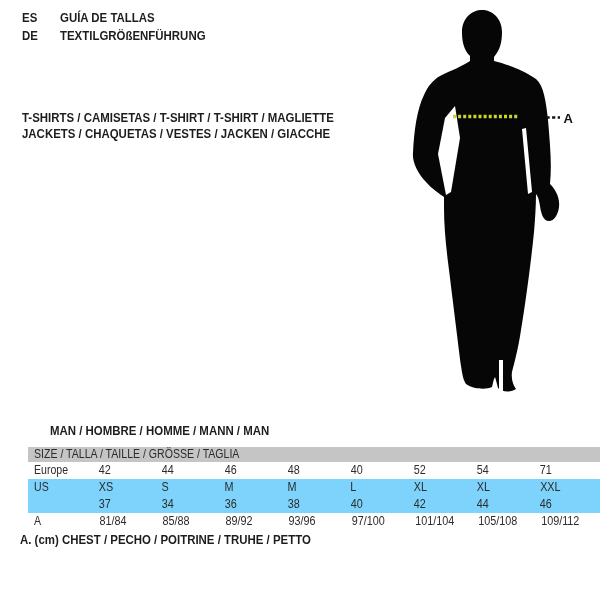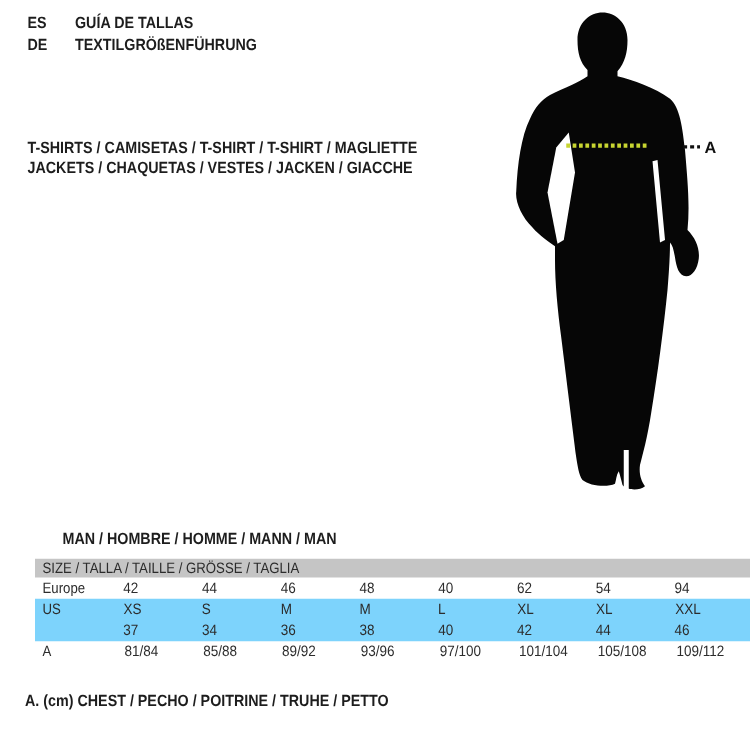--- a/index.html
+++ b/index.html
@@ -26,21 +26,21 @@
 
   
   .size-table { position:absolute; left:16px; top:447px; width:574px; font-size:12px; color:#2c2c2c;margin-left:12px; }
   .tbl-header { height:15px; line-height:15px; background:#c5c5c5; padding-left:6px; }
   .tbl-row { display:grid; grid-template-columns:70px repeat(8, 1fr); height:17px; line-height:17px; }
   .tbl-row.shaded { background:#7dd3fc; }
   .cell-label { text-align:left; padding-left:6px; }
   .cell-val { text-align:left; }
 
   
-  .footnote { position:absolute; left:20px; top:553px; font-weight:bold; font-size:13px; }
+  .footnote { position:absolute; left:20px; top:532px; font-weight:bold; font-size:13px; }
 </style>
 </head>
 <body>
 
 <div id="canvas">
 
   <div class="lang-block">
     <div class="lang-row">
       <span class="lang-code"><span class="cond">ES</span></span><span class="cond">GUÍA DE TALLAS</span>
     </div>
@@ -102,23 +102,23 @@
   <div class="size-table">
     <div class="tbl-header"><span class="cond">SIZE / TALLA / TAILLE / GRÖSSE / TAGLIA</span></div>
 
     <div class="tbl-row">
       <div class="cell-label"><span class="cond">Europe</span></div>
       <div class="cell-val"><span class="condc">42</span></div>
       <div class="cell-val"><span class="condc">44</span></div>
       <div class="cell-val"><span class="condc">46</span></div>
       <div class="cell-val"><span class="condc">48</span></div>
       <div class="cell-val"><span class="condc">40</span></div>
-      <div class="cell-val"><span class="condc">62</span></div>
+      <div class="cell-val"><span class="condc">52</span></div>
       <div class="cell-val"><span class="condc">54</span></div>
-      <div class="cell-val"><span class="condc">94</span></div>
+      <div class="cell-val"><span class="condc">71</span></div>
     </div>
 
     <div class="tbl-row shaded">
       <div class="cell-label"><span class="cond">US</span></div>
       <div class="cell-val"><span class="condc">XS</span></div>
       <div class="cell-val"><span class="condc">S</span></div>
       <div class="cell-val"><span class="condc">M</span></div>
       <div class="cell-val"><span class="condc">M</span></div>
       <div class="cell-val"><span class="condc">L</span></div>
       <div class="cell-val"><span class="condc">XL</span></div>

